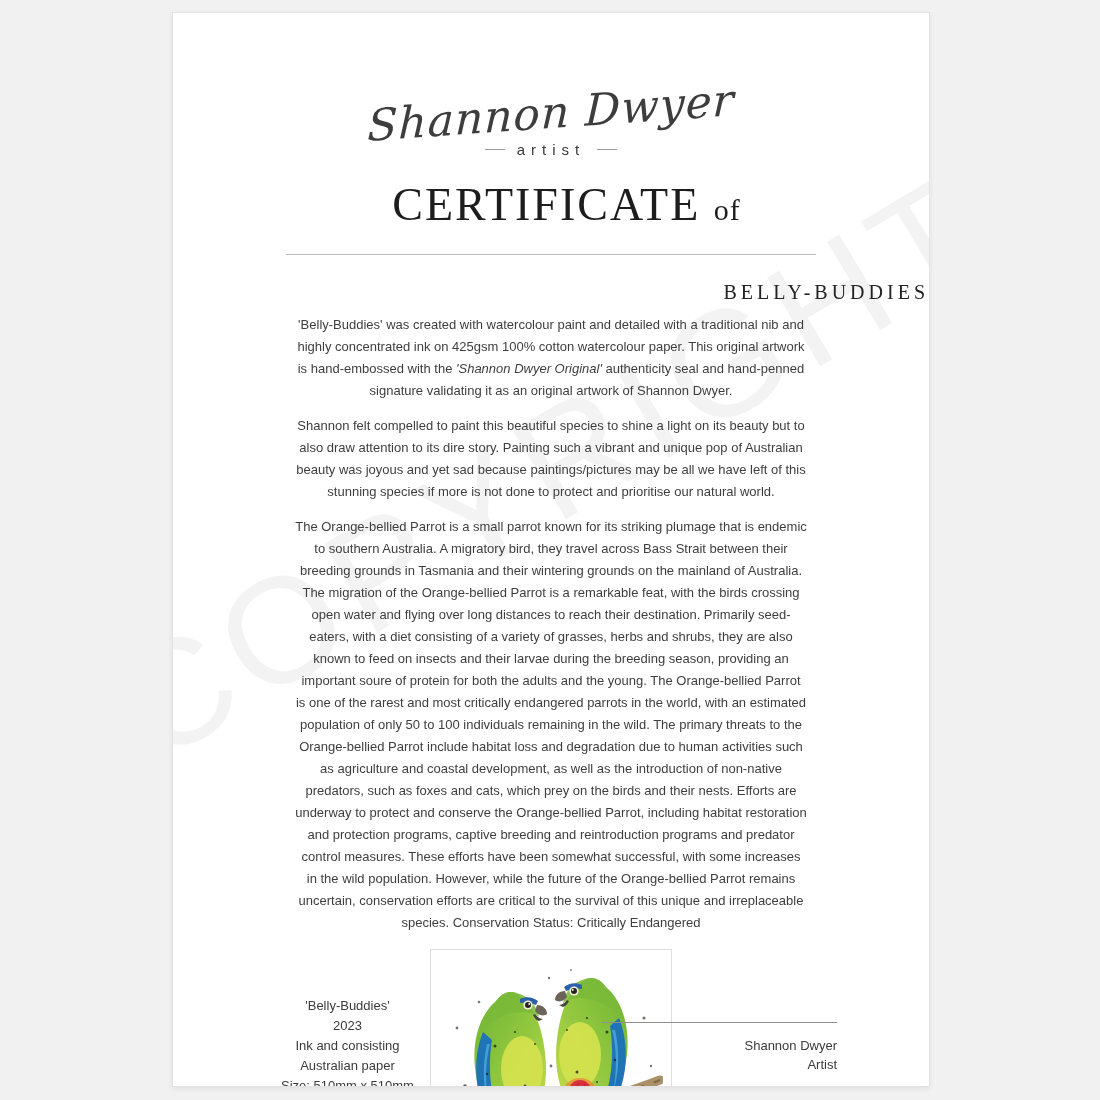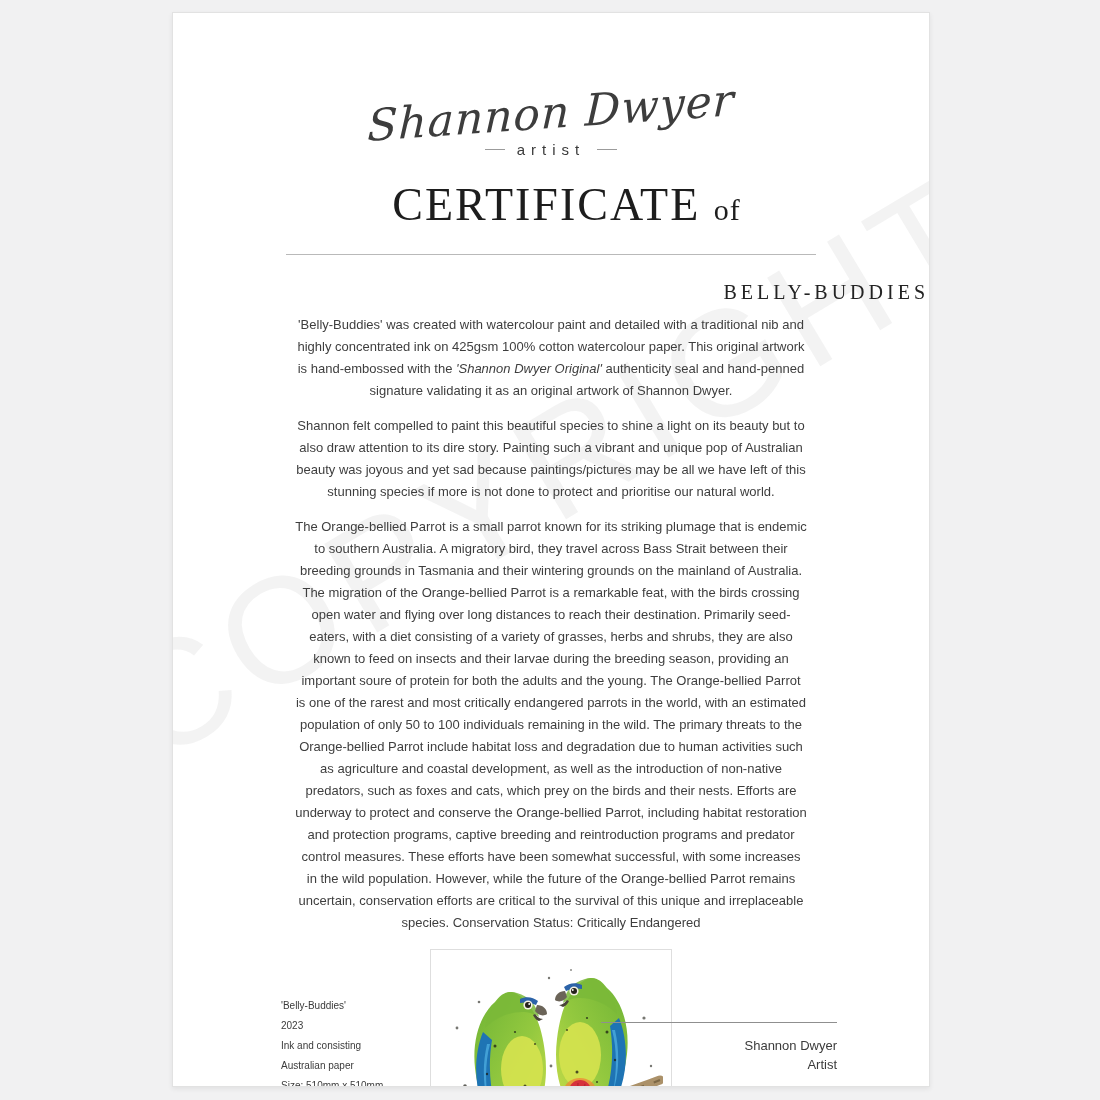--- a/index.html
+++ b/index.html
@@ -92,22 +92,22 @@
     margin: 15px auto 0;
     background: #ffffff;
     border: 1px solid #dedede;
     padding: 8px;
   }
   .artwork-frame svg { display: block; width: 224px; height: 224px; }
 
   
   .details {
     position: absolute; left: 108px; top: 905px;
-    font-size: 10px; line-height: 20px; color: #3b3b3b;
-    text-align: left;
+    font-size: 13px; line-height: 20px; color: #3b3b3b;
+    text-align: center;
   }
   .sig-block {
     position: absolute; right: 92px; top: 931px;
     width: 236px; text-align: right;
     font-size: 13px; line-height: 19px; color: #3b3b3b;
   }
   .sig-line { border: none; border-top: 1px solid #8f8f8f; margin: 0 0 13px; width: 236px; }
   .sig-website { margin-top: 9px; }
 </style>
 </head>

